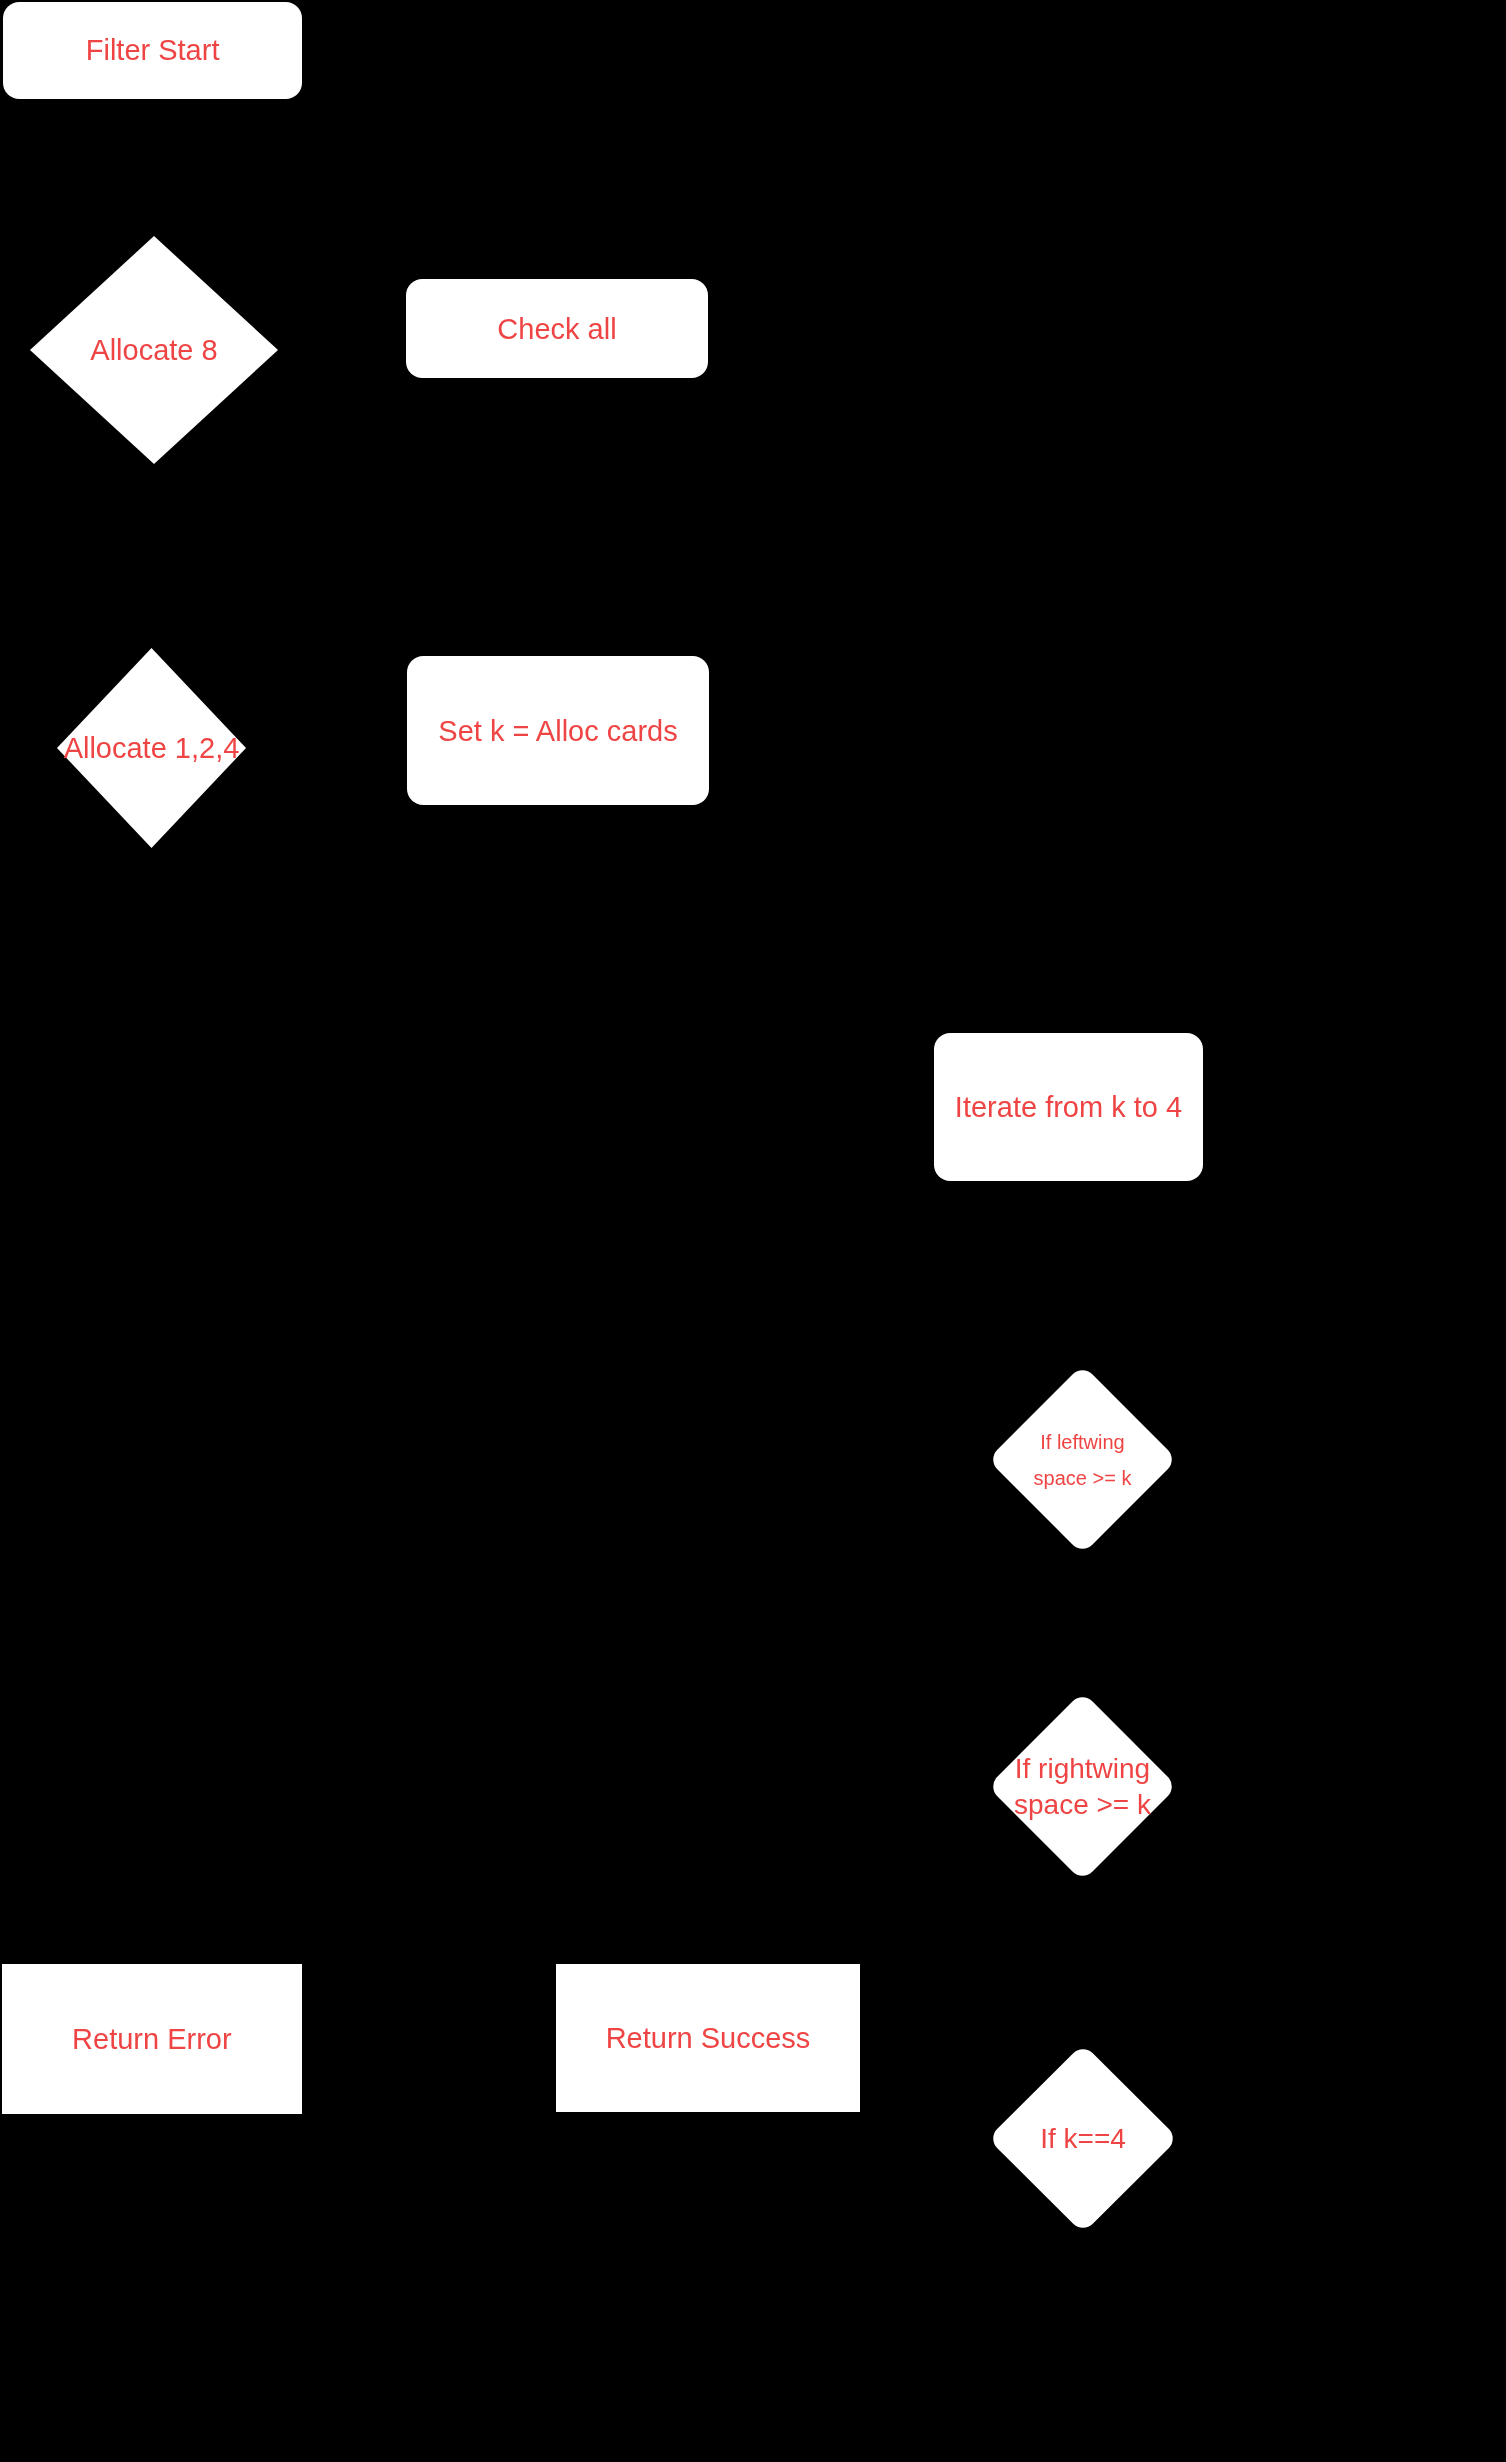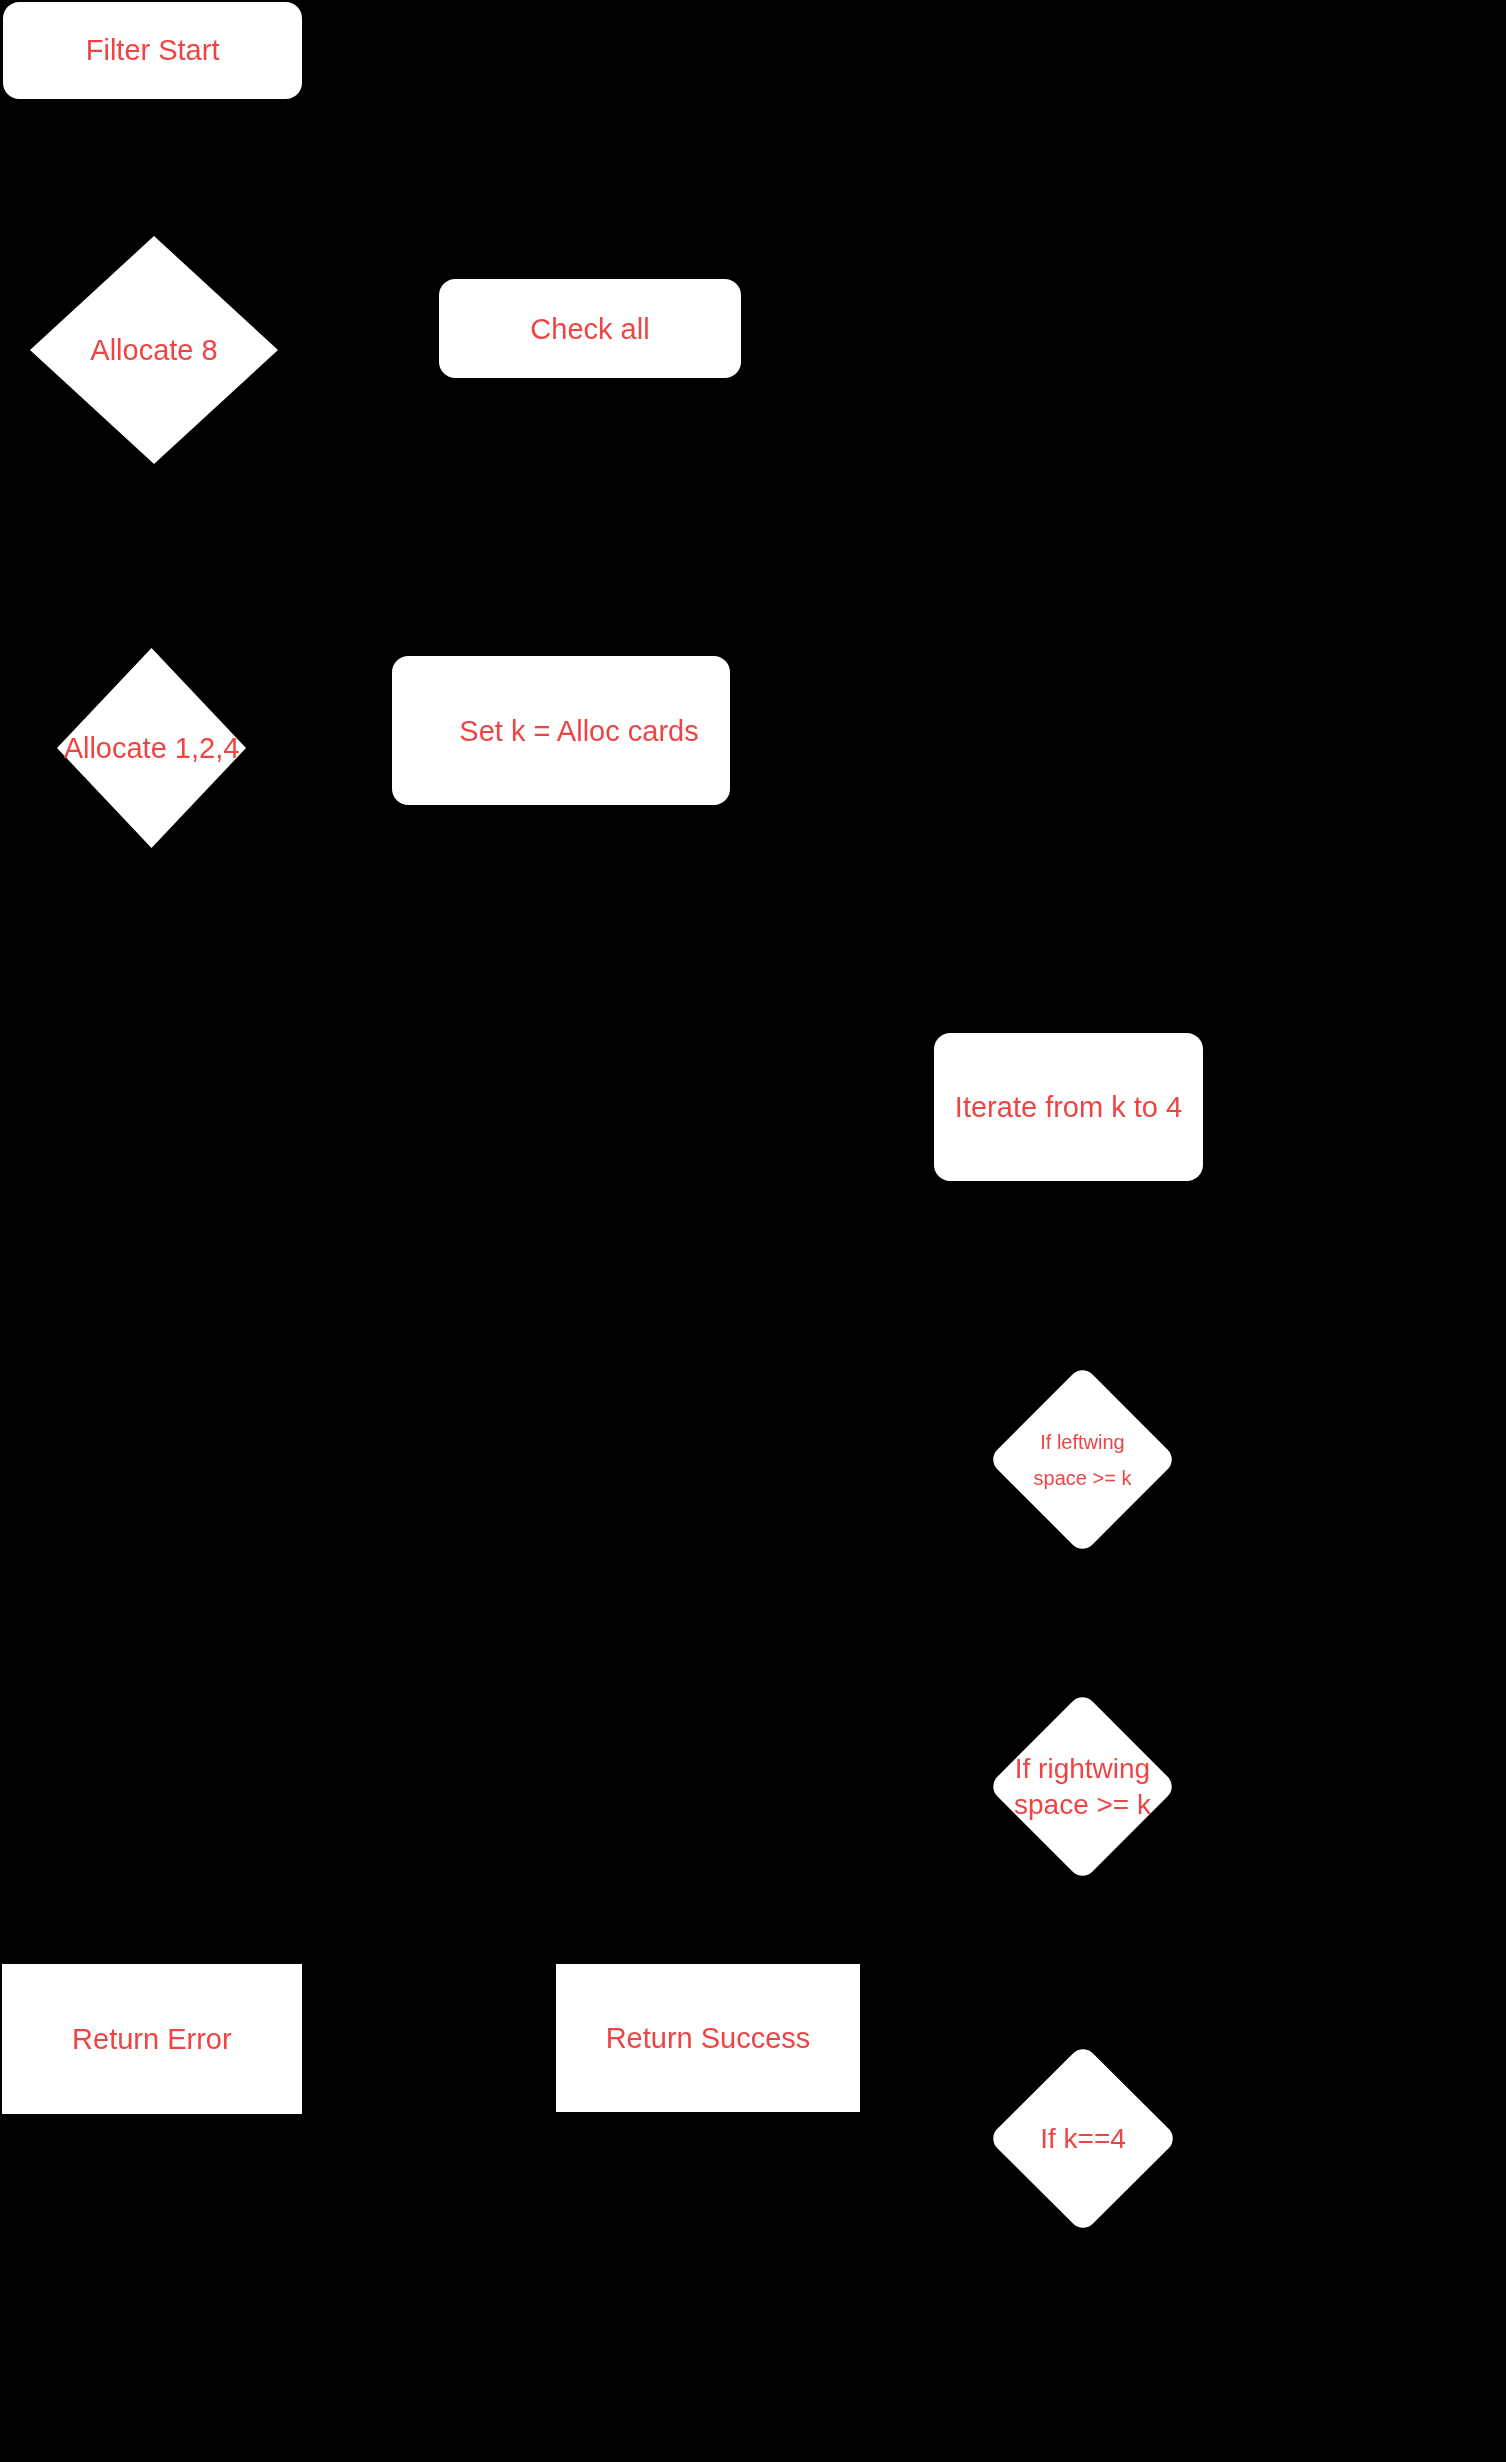--- a/index.html
+++ b/index.html
@@ -72,32 +72,32 @@
     <span class="label">Filter Start</span>
   </div>
 
   <div class="node diamond" style="left:30px; top:236px; width:248px; height:228px;">
     <svg viewBox="0 0 394 362" preserveAspectRatio="none">
       <polygon class="shape-fill" points="197,0 394,181 197,362 0,181"></polygon>
     </svg>
     <span class="label">Allocate 8</span>
   </div>
 
-  <div class="node rounded-rect" style="left:406px; top:279px; width:302px; height:99px;margin-left:33px;">
+  <div class="node rounded-rect" style="left:406px; top:279px; width:302px; height:99px;">
     <span class="label">Check all</span>
   </div>
 
   <div class="node diamond" style="left:57px; top:648px; width:189px; height:200px;">
     <svg viewBox="0 0 300 318" preserveAspectRatio="none">
       <polygon class="shape-fill" points="150,0 300,159 150,318 0,159"></polygon>
     </svg>
     <span class="label">Allocate 1,2,4</span>
   </div>
 
-  <div class="node rounded-rect" style="left:392px; top:656px; width:302px; height:149px;padding-left:36px;">
+  <div class="node rounded-rect" style="left:407px; top:656px; width:302px; height:149px;">
     <span class="label">Set k = Alloc cards</span>
   </div>
 
   <div class="node rounded-rect" style="left:934px; top:1033px; width:269px; height:148px;">
     <span class="label">Iterate from k to 4</span>
   </div>
 
   <div class="node diamond" style="left:992px; top:1369px; width:181px; height:181px;">
     <svg viewBox="0 0 288 288" preserveAspectRatio="none">
       <polygon class="shape-fill round-join" points="144,24 264,144 144,264 24,144"></polygon>

